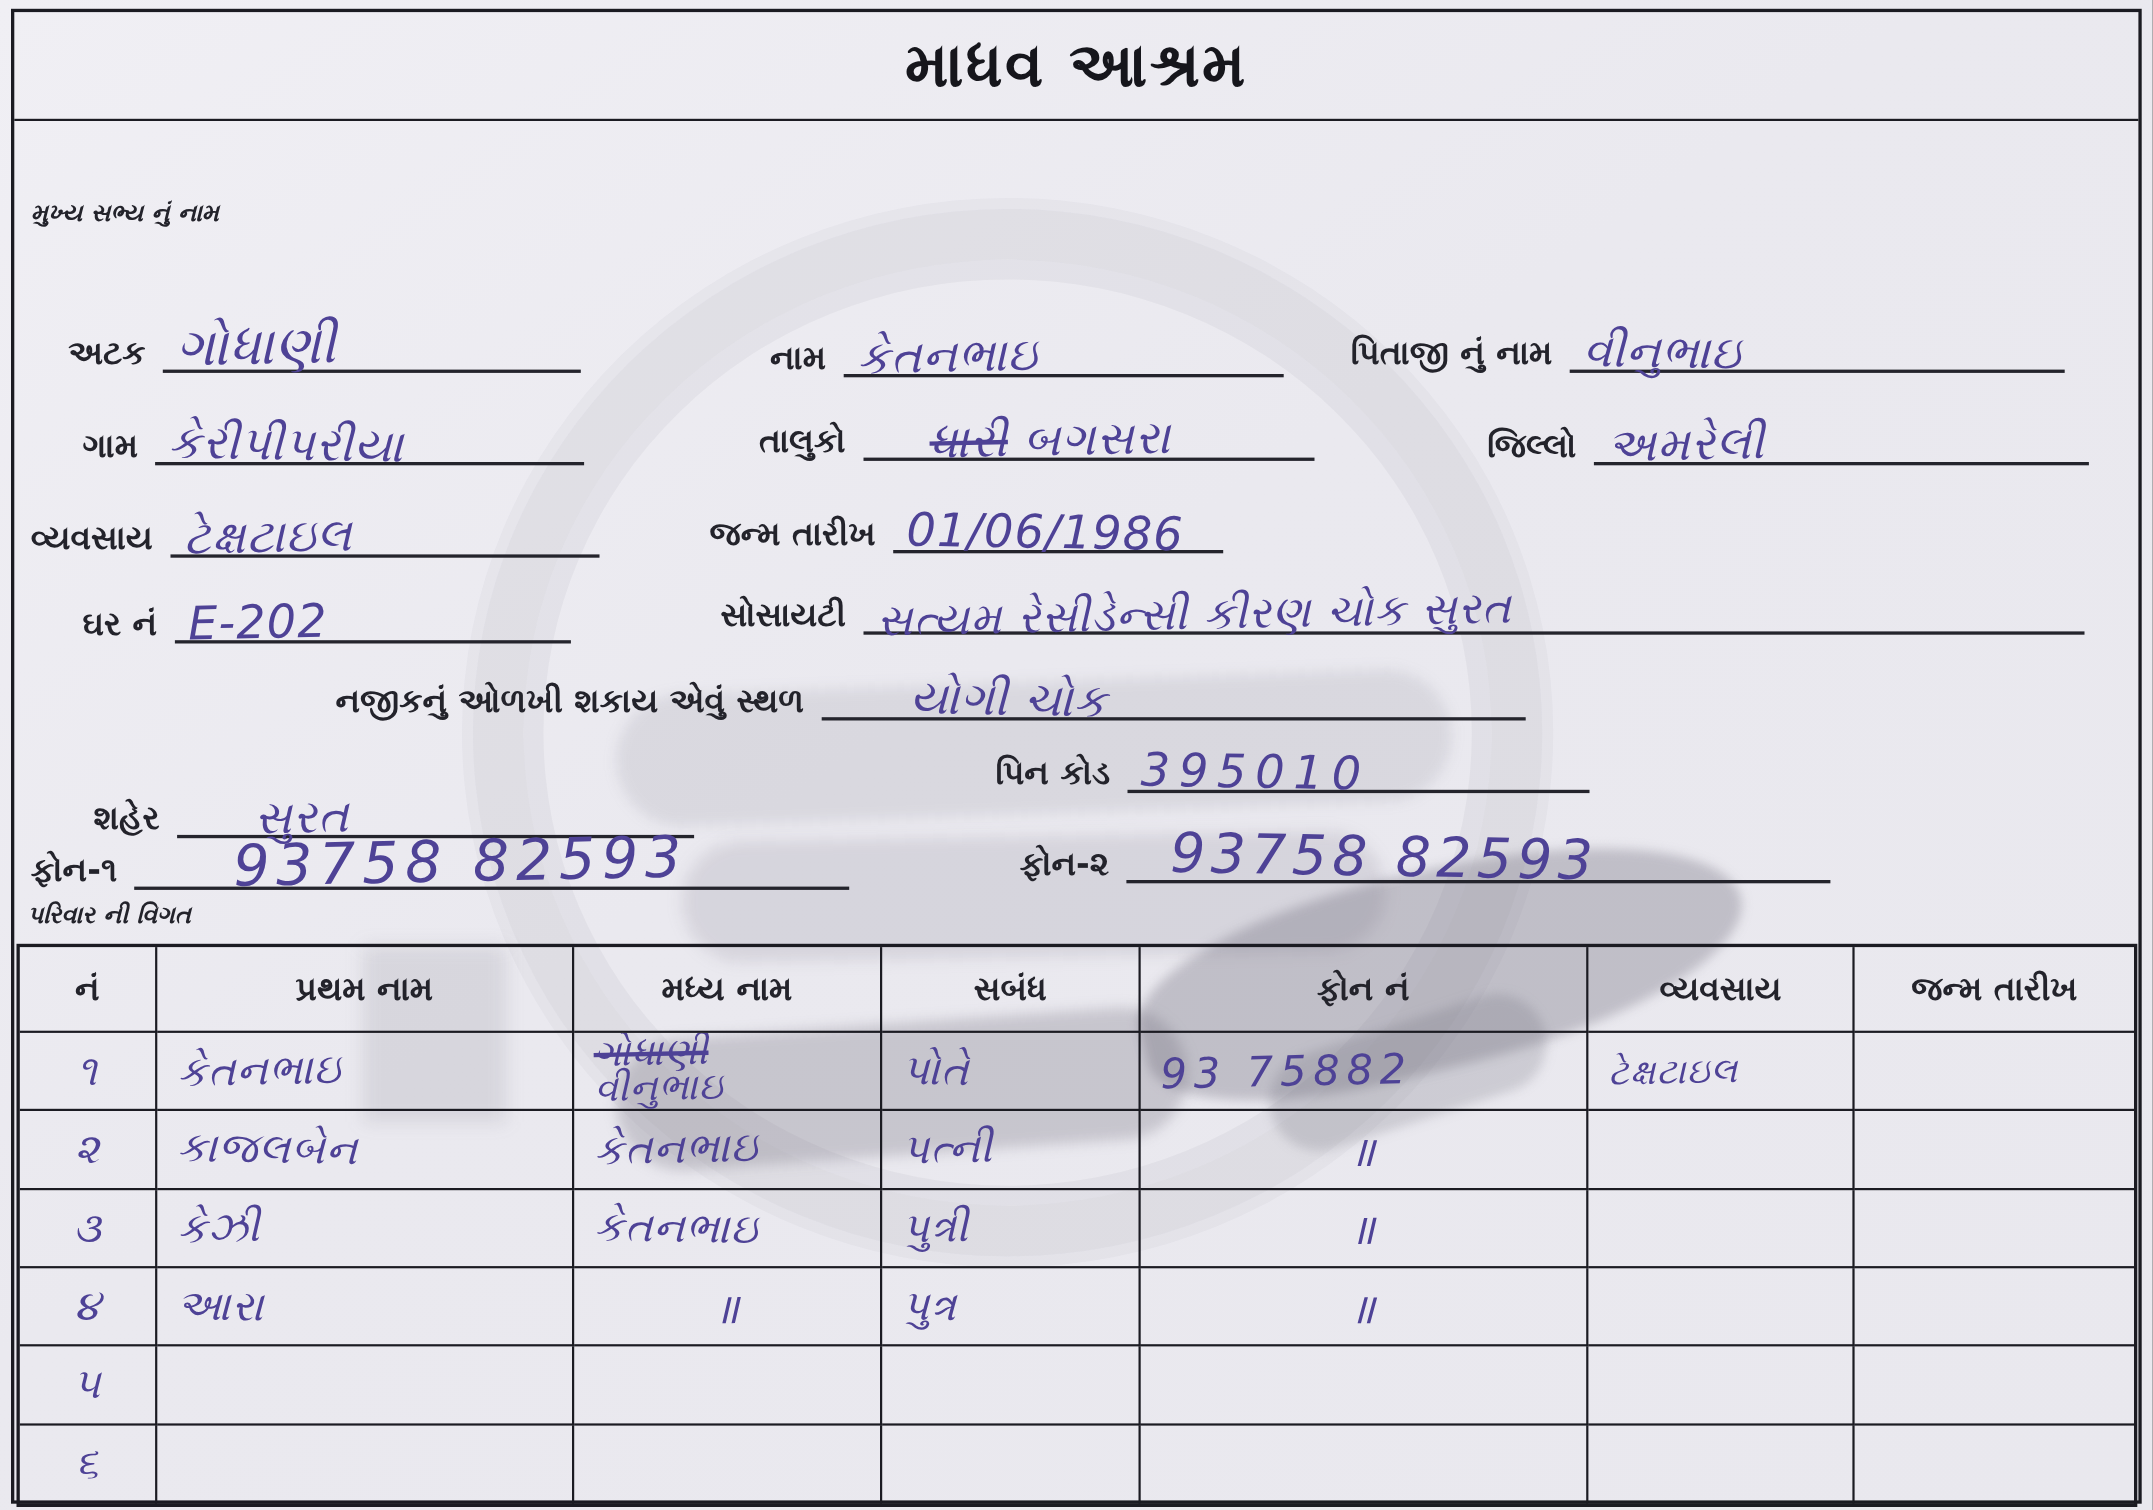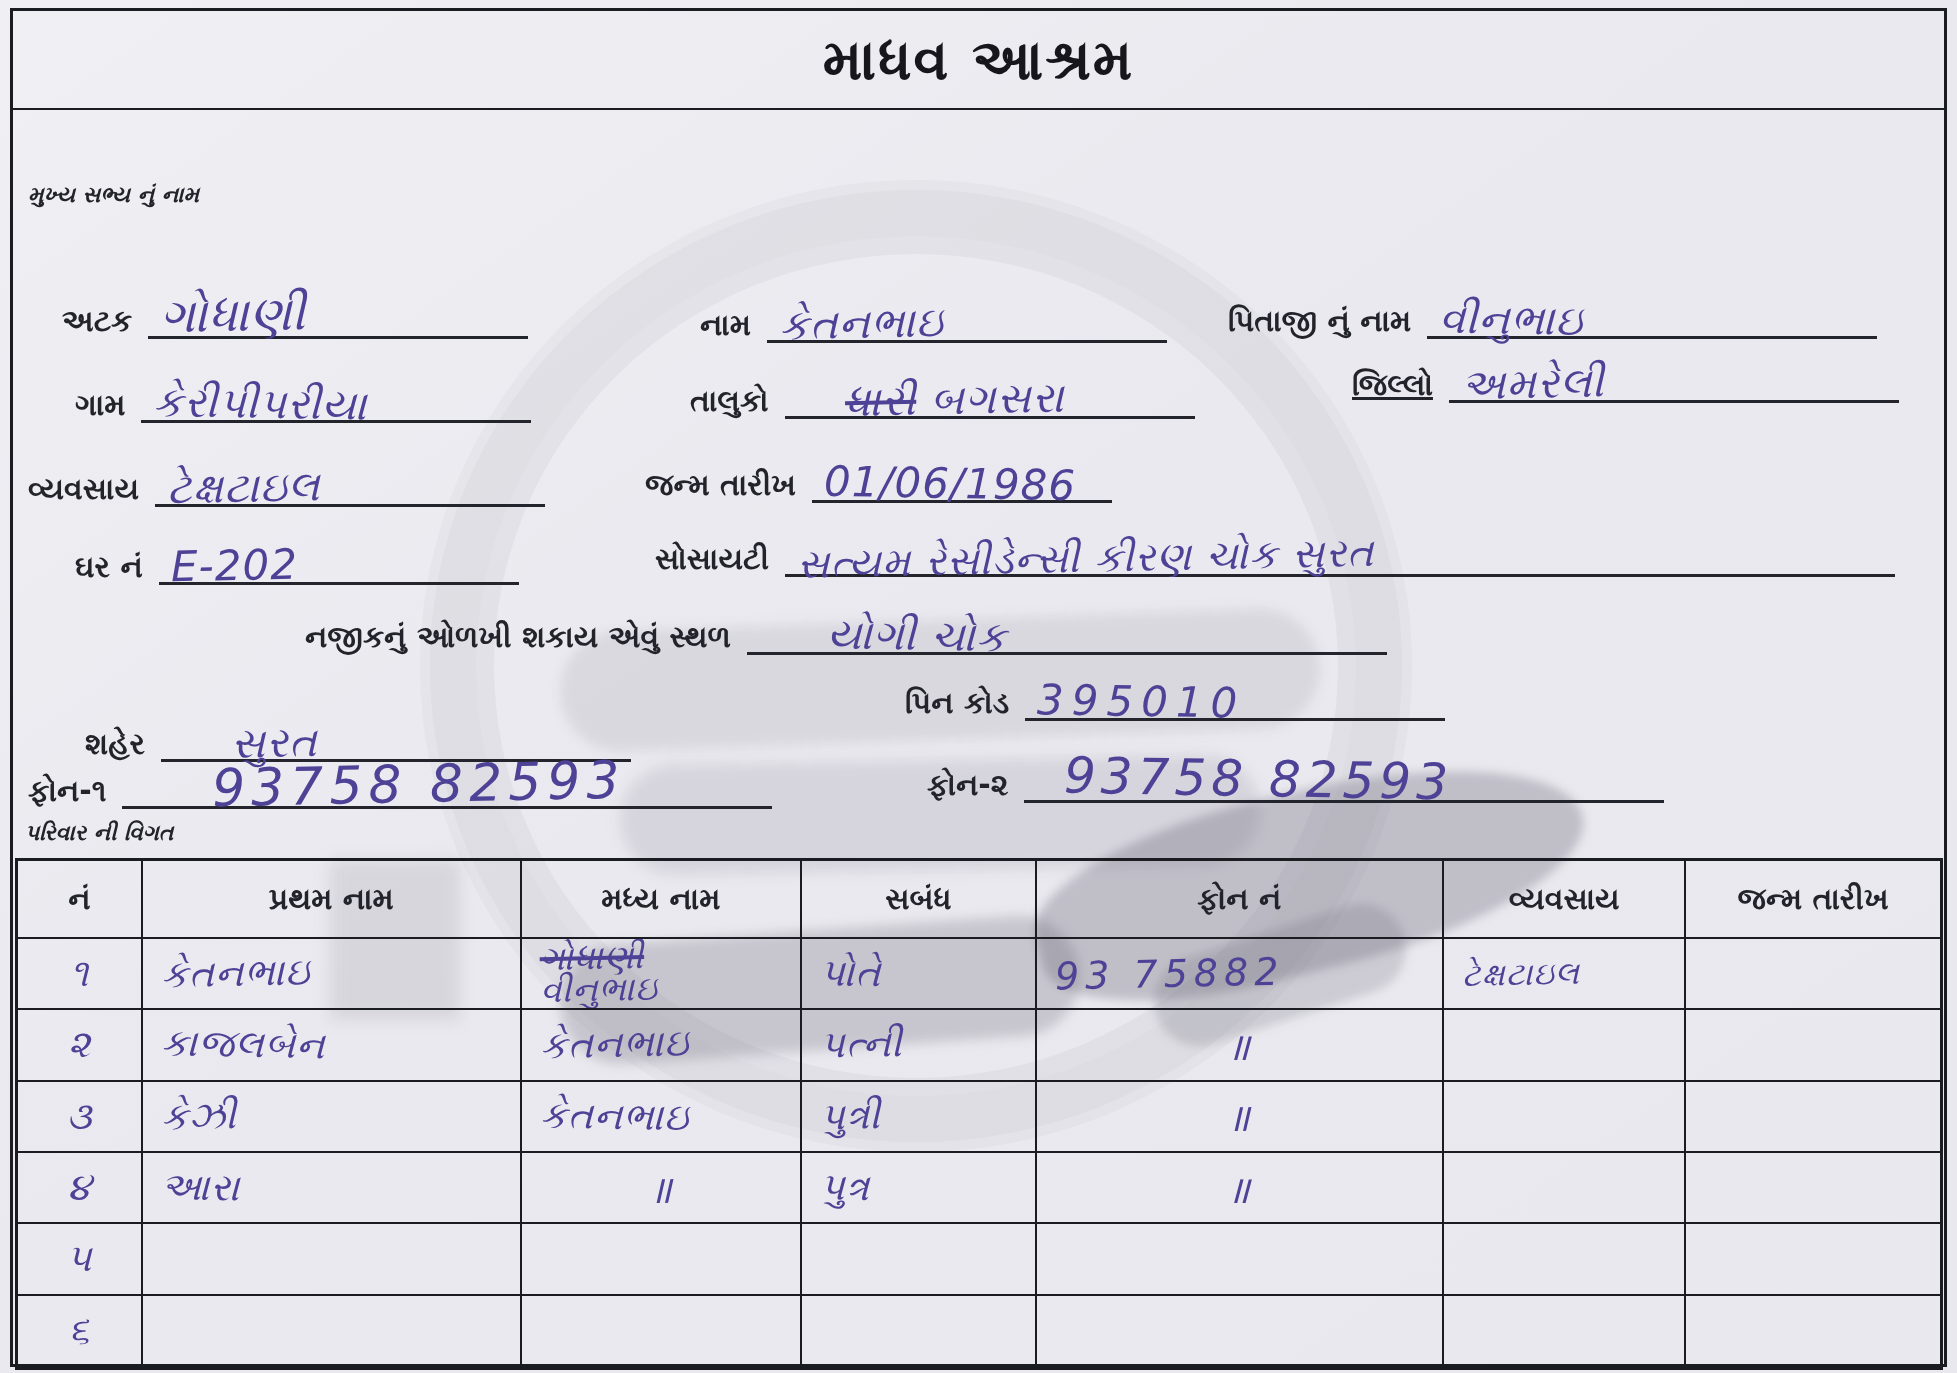--- a/index.html
+++ b/index.html
@@ -105,21 +105,21 @@
     </span>
   </div>
   <div class="fld" style="left:690px;top:362px;">
     <span class="plabel">તાલુકો</span>
     <span class="uline" style="width:410px;">
       <span class="ink tilt1" style="left:60px;">
         <span class="struck">ધારી</span><span>બગસરા</span>
       </span>
     </span>
   </div>
-  <div class="fld" style="left:1352px;top:346px;text-decoration:underline;">
+  <div class="fld" style="left:1352px;top:366px;">
     <span class="plabel">જિલ્લો</span>
     <span class="uline" style="width:450px;">
       <span class="ink tilt1">અમરેલી</span>
     </span>
   </div>
 
   <div class="fld" style="left:28px;top:450px;">
     <span class="plabel">વ્યવસાય</span>
     <span class="uline" style="width:390px;">
       <span class="ink tilt1">ટેક્ષટાઇલ</span>

